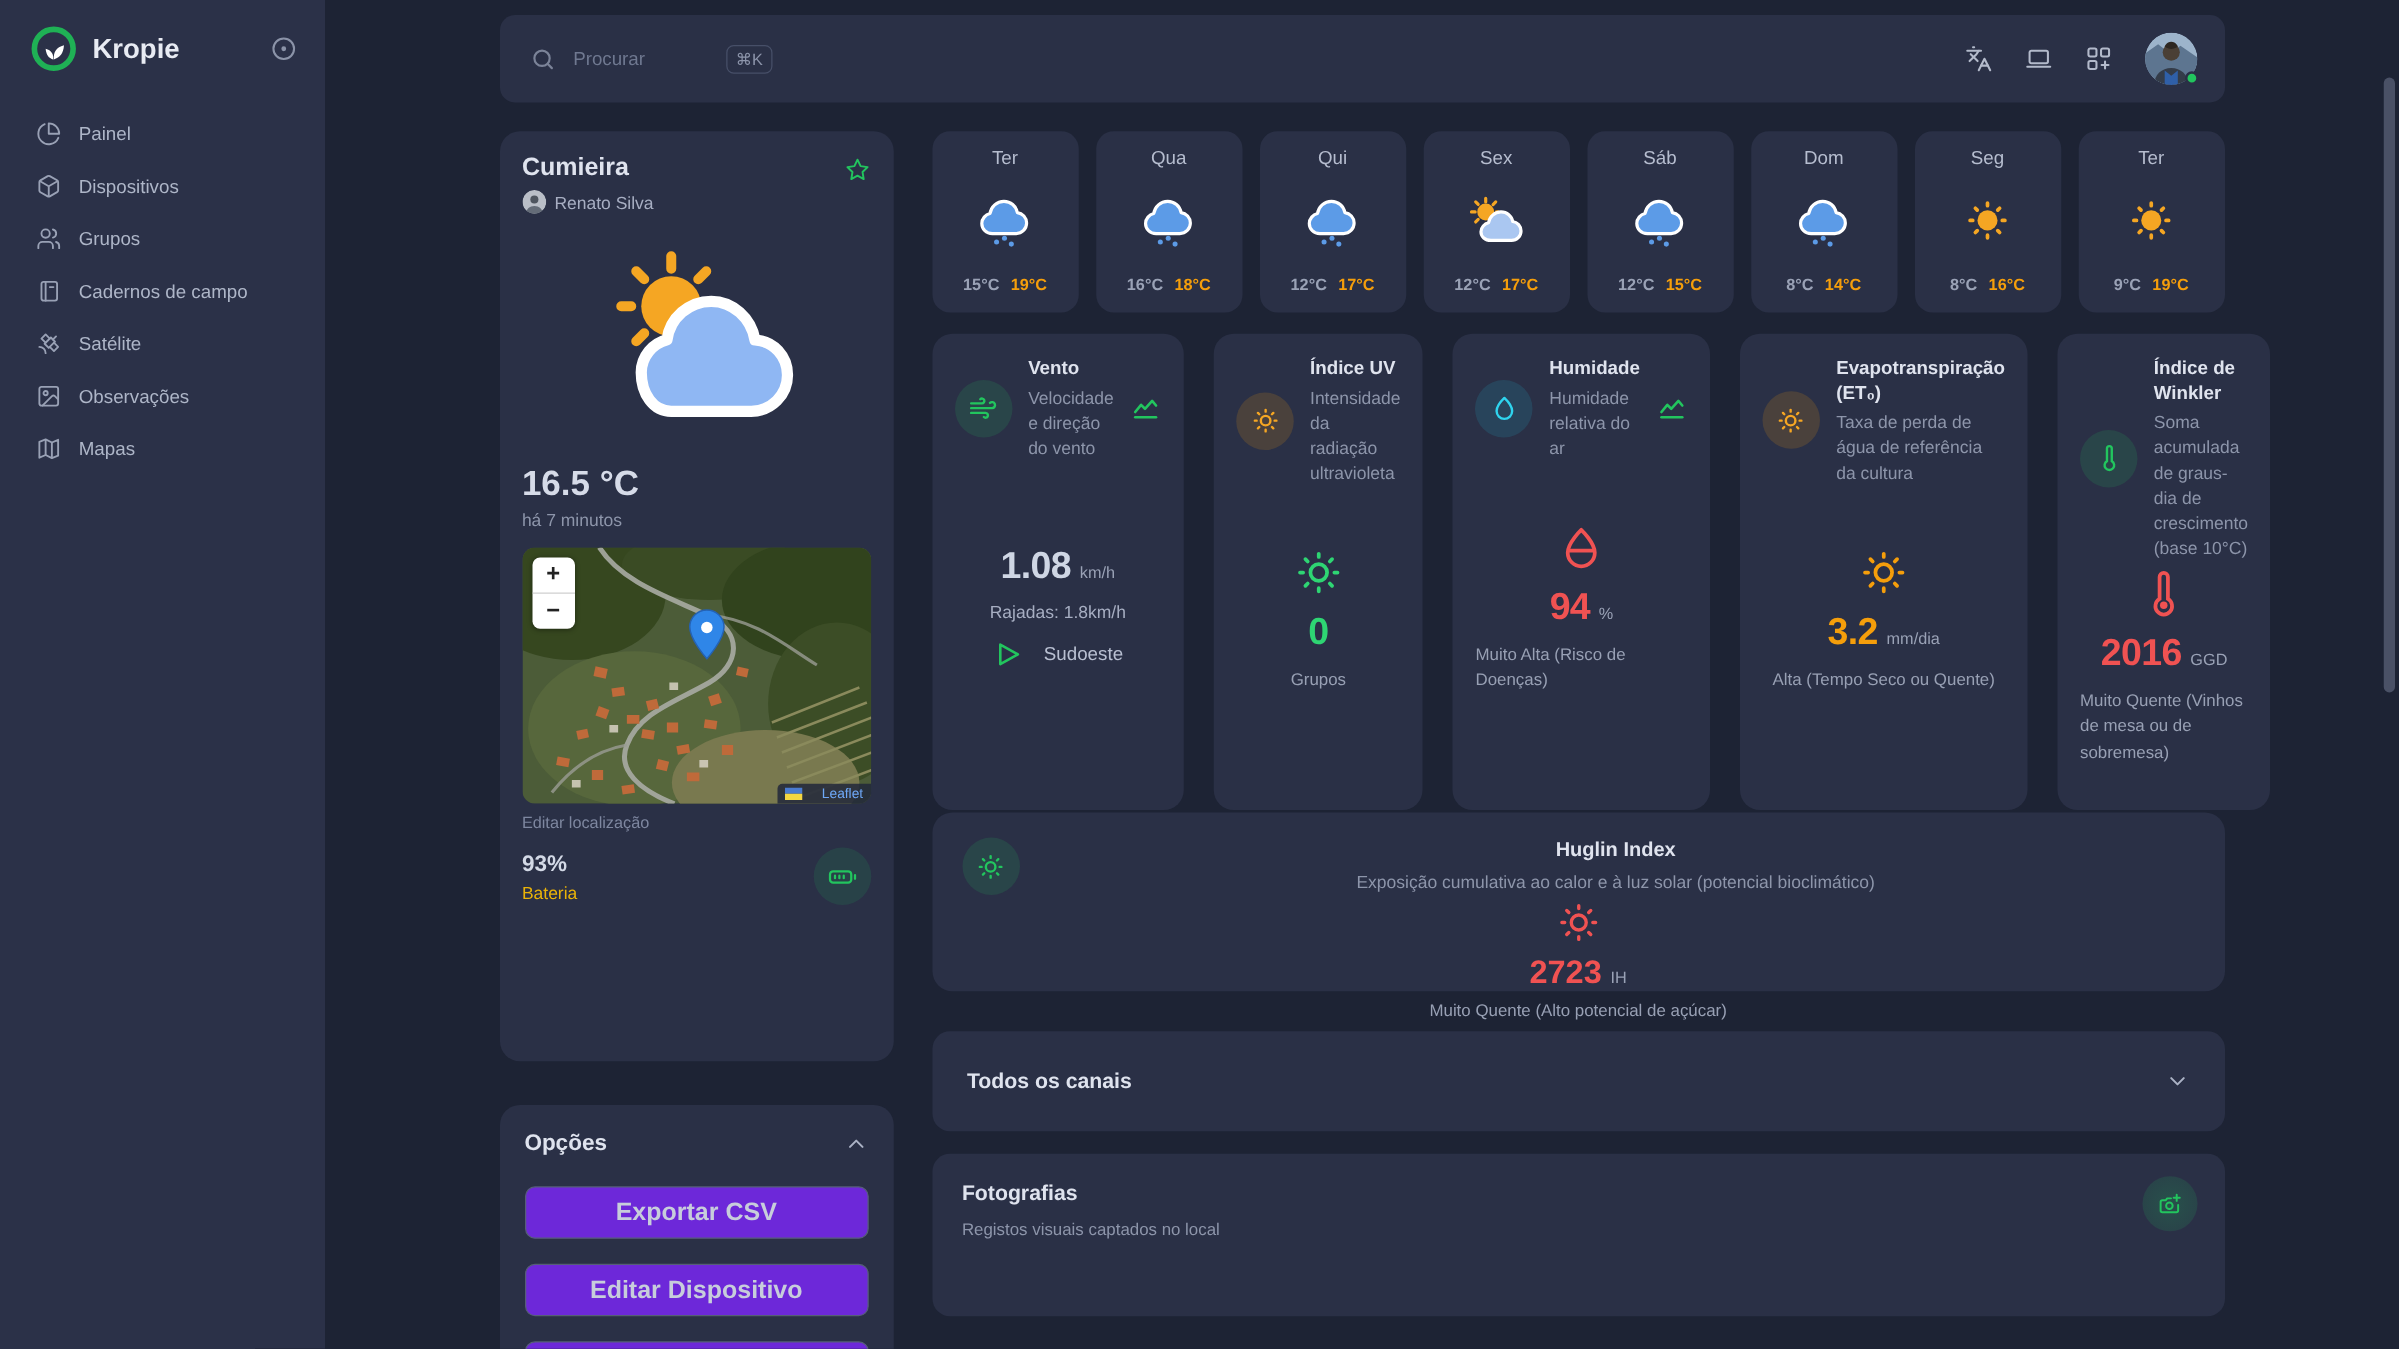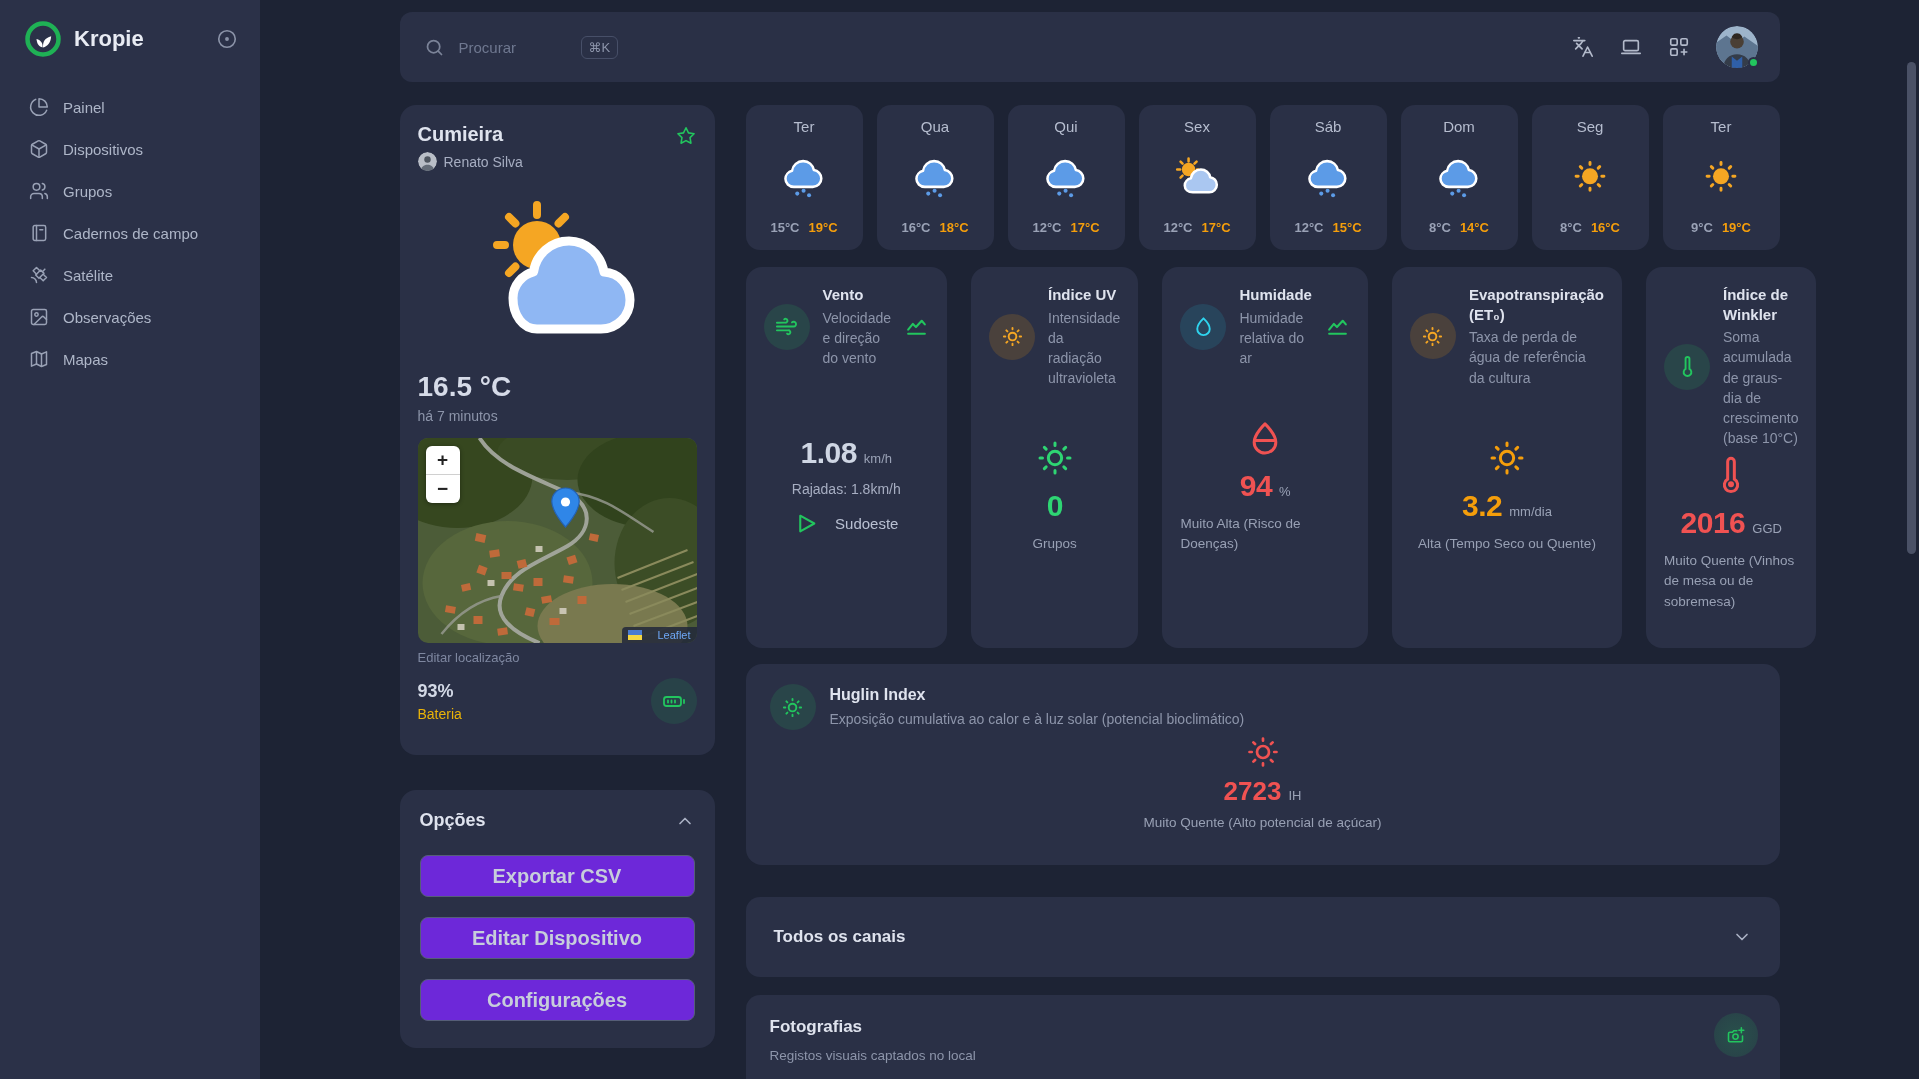--- a/index.html
+++ b/index.html
@@ -44,21 +44,21 @@
   .topbar-right .tb-icon { width:22px; height:22px; color:#b3bacb; cursor:pointer; }
   .avatar { width:42px; height:42px; border-radius:50%; position:relative; cursor:pointer; }
   .avatar svg { border-radius:50%; }
   .status-dot { position:absolute; right:-1px; bottom:0; width:11px; height:11px; border-radius:50%; background:#22c55e; border:2px solid #2a3046; }
 
   .layout-row { display:flex; gap:31px; margin-top:23px; }
 
   
   .left-col { width:315px; flex-shrink:0; }
   .card { background:#2a3046; border-radius:16px; }
-  .station-card { height:650px; padding:18px; position:relative; }
+  .station-card { height:744px; padding:18px; position:relative; }
   .station-name { font-size:20px; font-weight:bold; color:#dfe3ee; }
   .star-btn { position:absolute; top:20px; right:18px; width:22px; height:22px; cursor:pointer; }
   .owner-row { display:flex; align-items:center; gap:7px; margin-top:6px; }
   .owner-row span { font-size:14px; color:#a7aec2; }
   .mini-avatar { width:19px; height:19px; border-radius:50%; overflow:hidden; }
   .big-weather { display:flex; justify-content:center; margin-top:26px; }
   .temp-val { font-size:28px; font-weight:bold; color:#d6dbe8; margin-top:26px; }
   .temp-upd { font-size:14px; color:#8d95aa; margin-top:5px; }
 
   .map-box { margin-top:14px; height:205px; border-radius:10px; overflow:hidden; position:relative; cursor:pointer; }
@@ -120,21 +120,21 @@
   .v-orange { color:#f59e0b; }
   .m-status { font-size:13.5px; color:#98a0b4; line-height:1.5; }
   .status-left { align-self:stretch; text-align:left; }
   .gusts { font-size:14px; color:#a7aec2; }
   .dir-row { display:flex; align-items:center; gap:16px; margin-top:3px; }
   .dir-row svg { width:25px; height:25px; color:#22c55e; }
   .dir-row span { font-size:15px; color:#b9c0d2; }
   .value-icon { width:40px; height:40px; }
 
   
-  .huglin-card { margin-top:16px; height:201px; padding:20px 24px; }
+  .huglin-card { margin-top:2px; height:143px; padding:20px 24px;text-align:center; }
   .h-head { display:flex; align-items:center; gap:14px; }
   .h-center { display:flex; flex-direction:column; align-items:center; gap:6px; margin-top:4px; }
   .h-center .value-icon { width:36px; height:36px; }
   .h-value { font-size:26px; font-weight:800; color:#f05252; }
   .h-unit { font-size:13px; color:#9aa2b6; }
 
   
   .channels-card { margin-top:32px; height:80px; border-radius:14px; display:flex; align-items:center; justify-content:space-between; padding:0 28px; cursor:pointer; }
   .sec-title { font-size:17px; font-weight:bold; color:#dfe3ee; }
   .photos-card { margin-top:18px; height:130px; border-radius:14px; padding:22px 24px; position:relative; }

